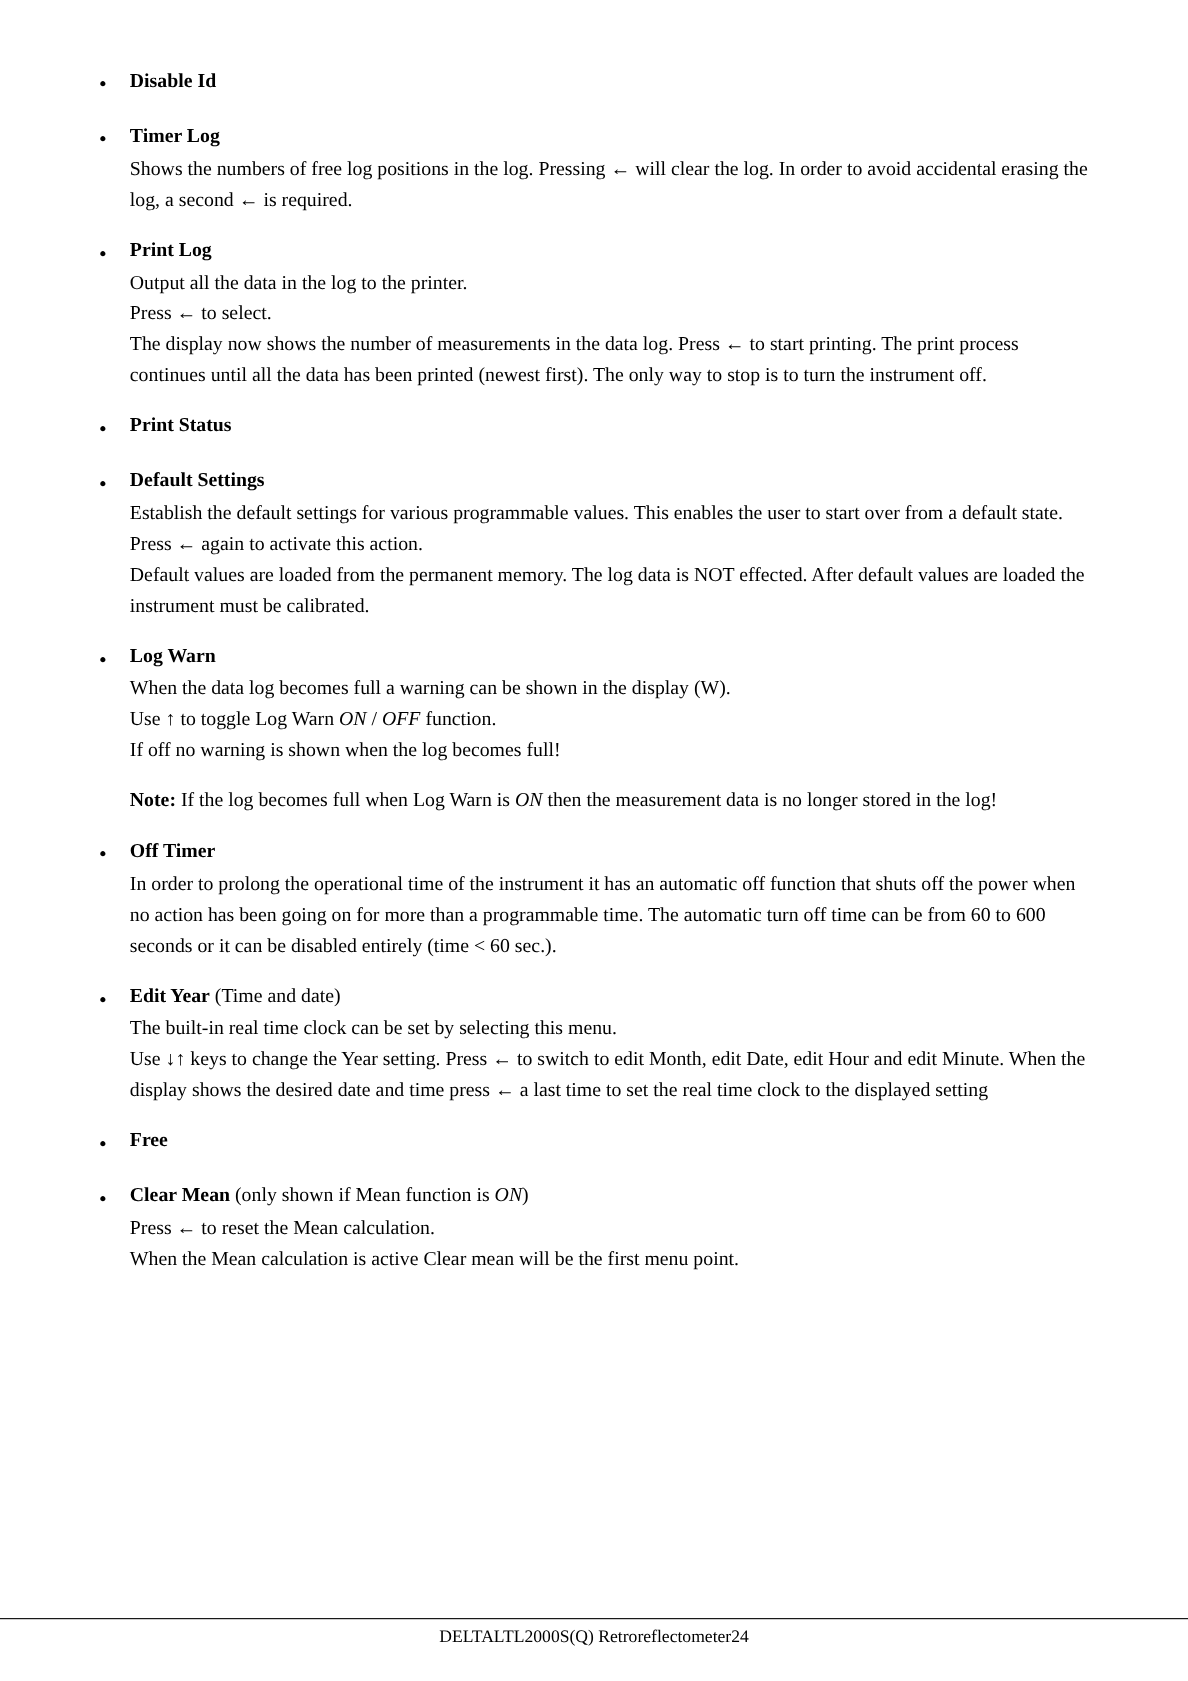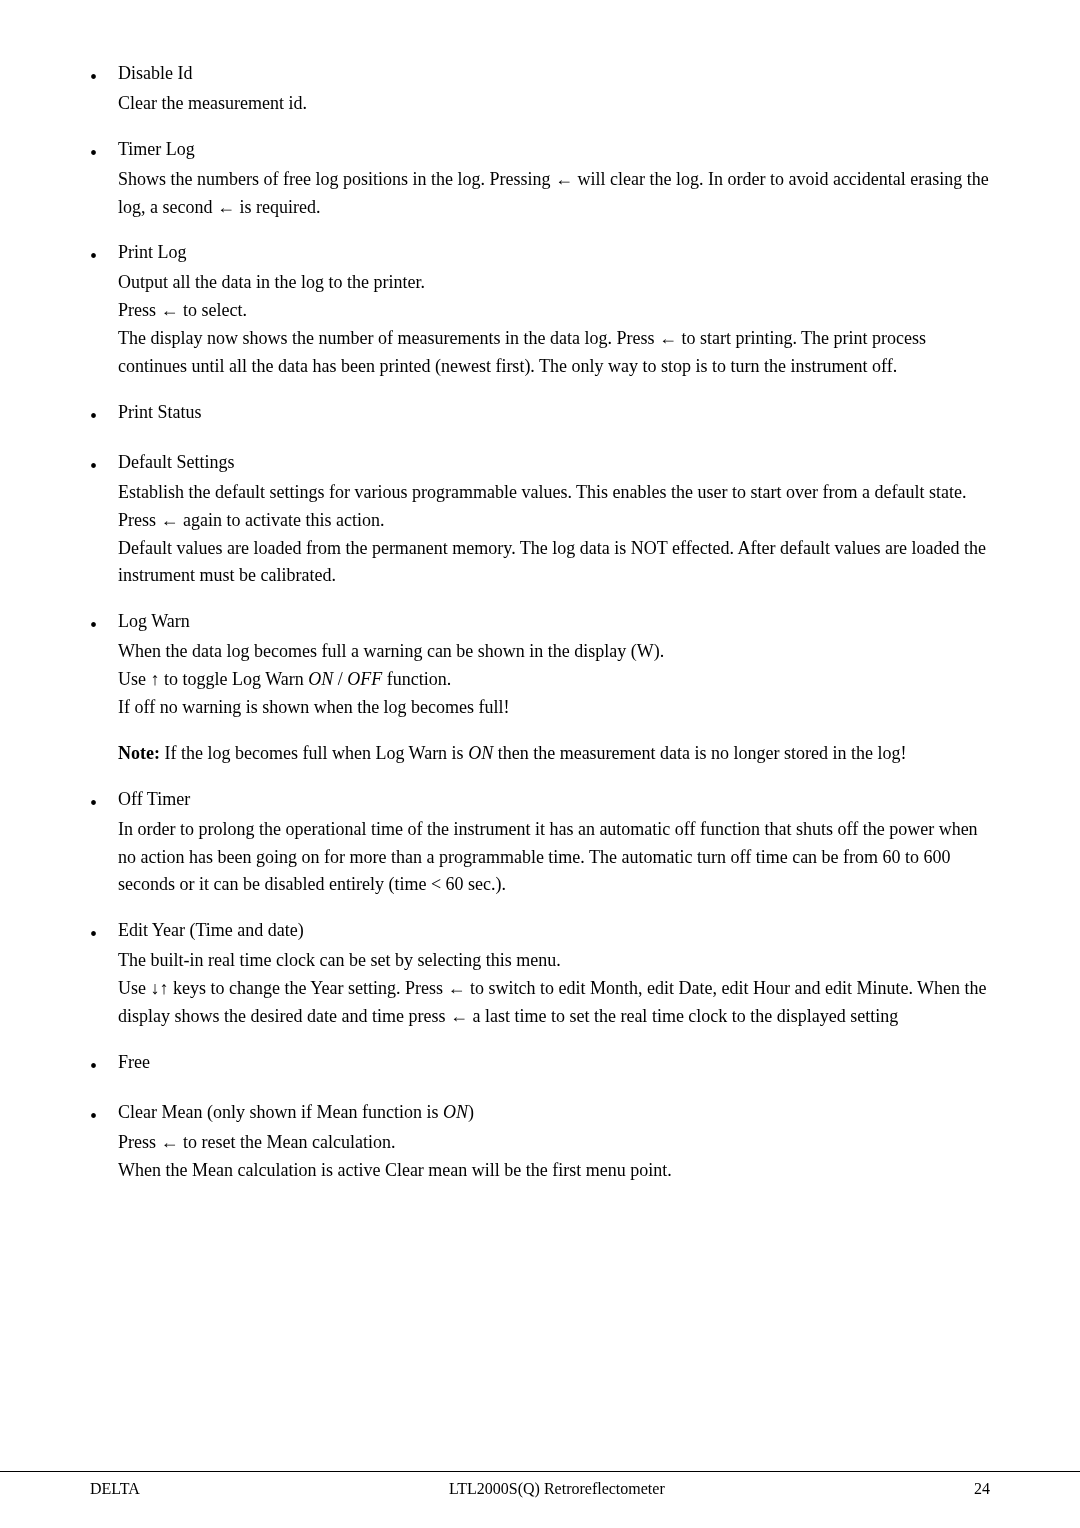--- a/index.html
+++ b/index.html
@@ -40,21 +40,21 @@
       line-height: 1.5;
       padding-top: 2px;
     }
 
     .bullet-content {
       flex: 1;
       line-height: 1.55;
     }
 
     .bullet-title {
-      font-weight: normal;
+      font-weight: bold;
       display: inline;
     }
 
     .bullet-body {
       display: block;
       margin-top: 2px;
       line-height: 1.55;
     }
 
     .enter-arrow {
@@ -85,38 +85,37 @@
     }
 
     .page-footer {
       position: absolute;
       bottom: 30px;
       left: 0;
       right: 0;
       border-top: 1.5px solid #000;
       padding-top: 8px;
       display: flex;
-      justify-content: space-between;
+      justify-content: center;
       align-items: center;
       padding-left: 90px;
       padding-right: 90px;
       font-size: 16px;
     }
   </style>
 </head>
 <body>
 
 <div class="page-content">
   <ul class="bullet-list">
 
     <li class="bullet-item">
       <span class="bullet-dot">•</span>
       <div class="bullet-content">
         <span class="bullet-title">Disable Id</span>
-        <span class="bullet-body">Clear the measurement id.</span>
       </div>
     </li>
 
     <li class="bullet-item">
       <span class="bullet-dot">•</span>
       <div class="bullet-content">
         <span class="bullet-title">Timer Log</span>
         <span class="bullet-body">
           Shows the numbers of free log positions in the log. Pressing <span class="enter-arrow">←</span> will clear the log. In order to avoid accidental erasing the log, a second <span class="enter-arrow">←</span> is required.
         </span>

